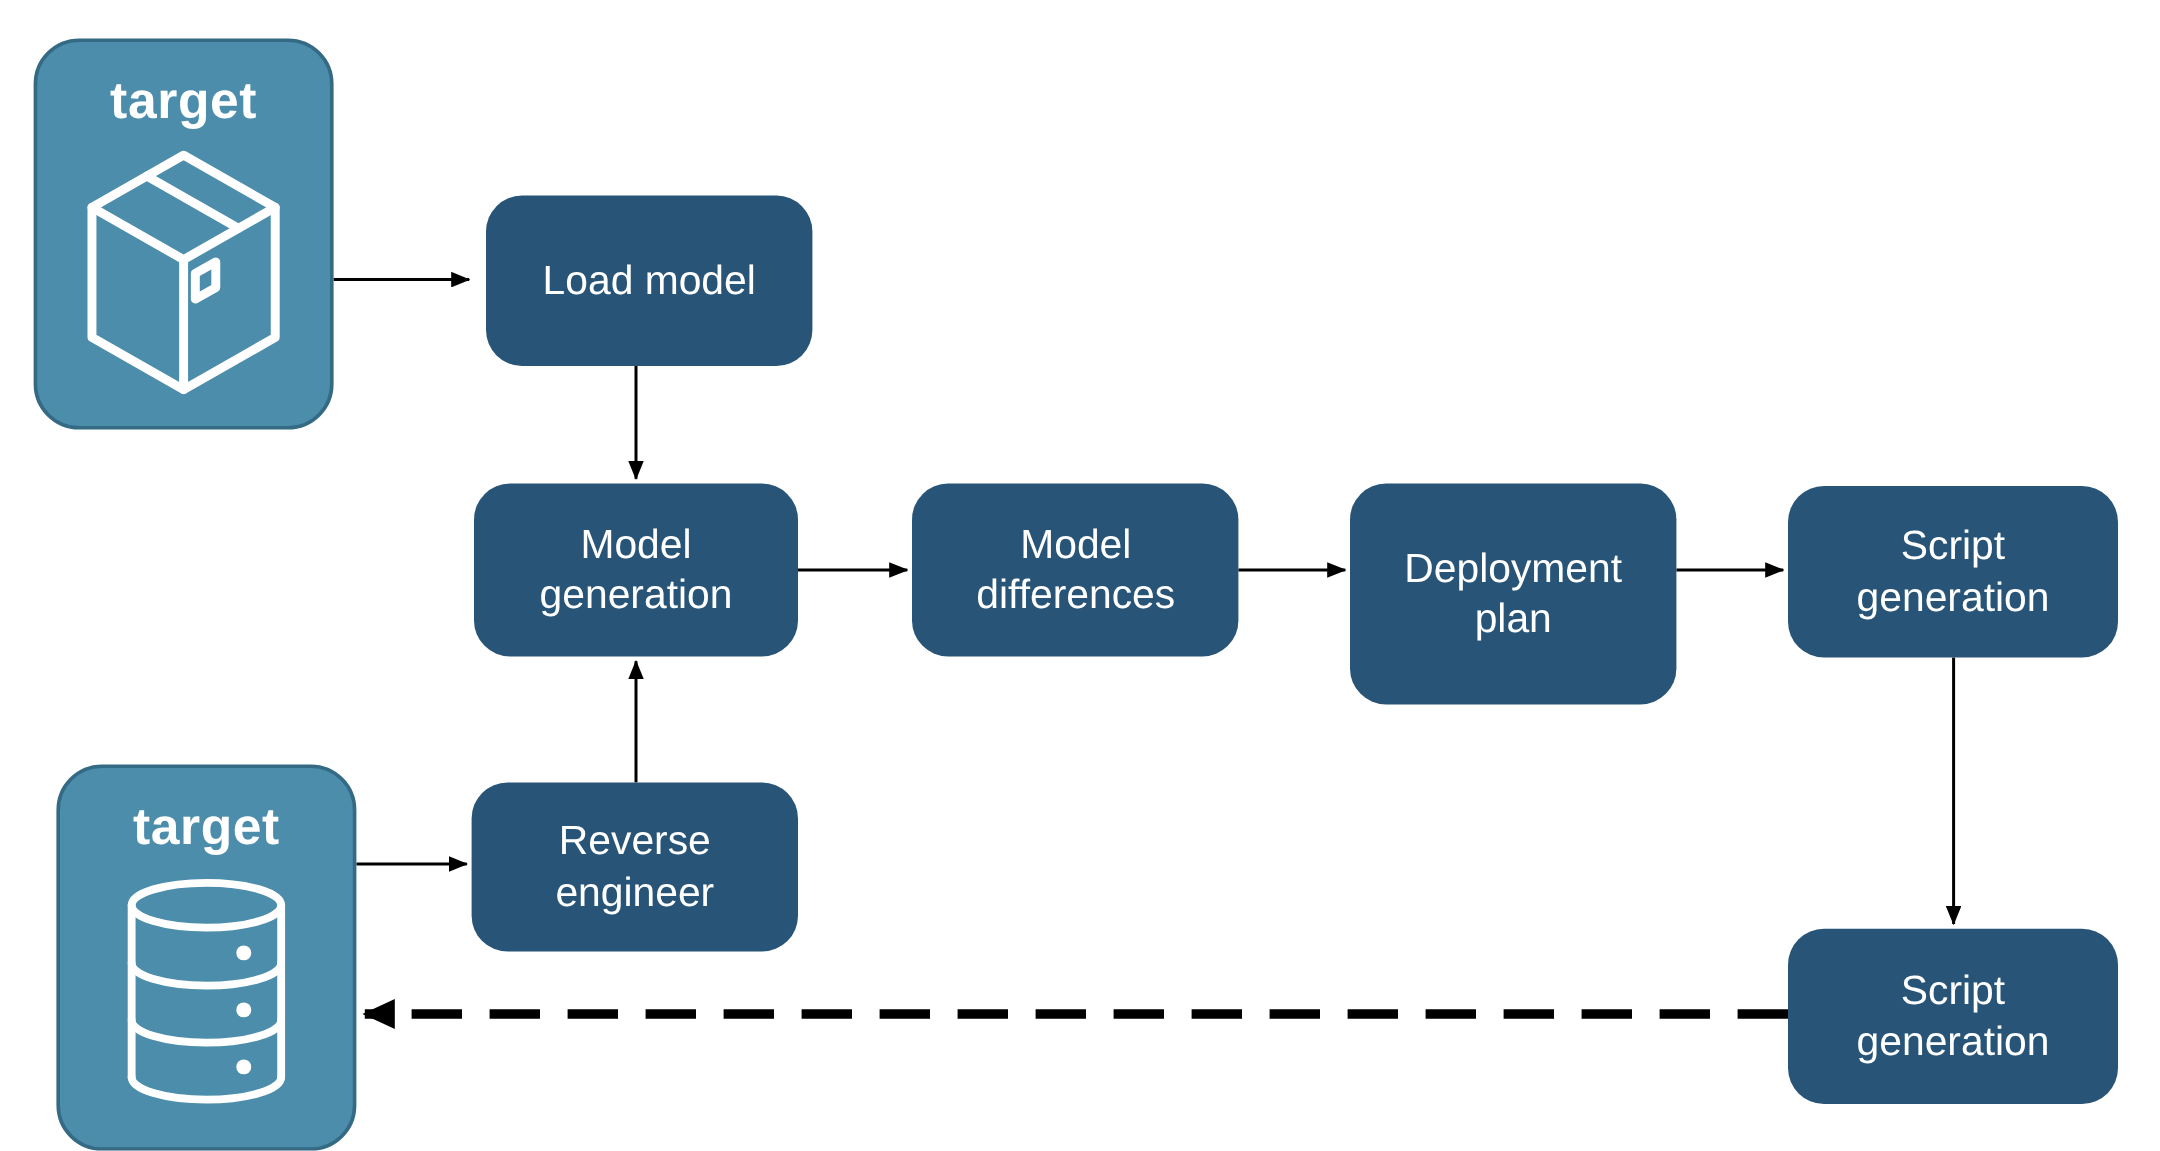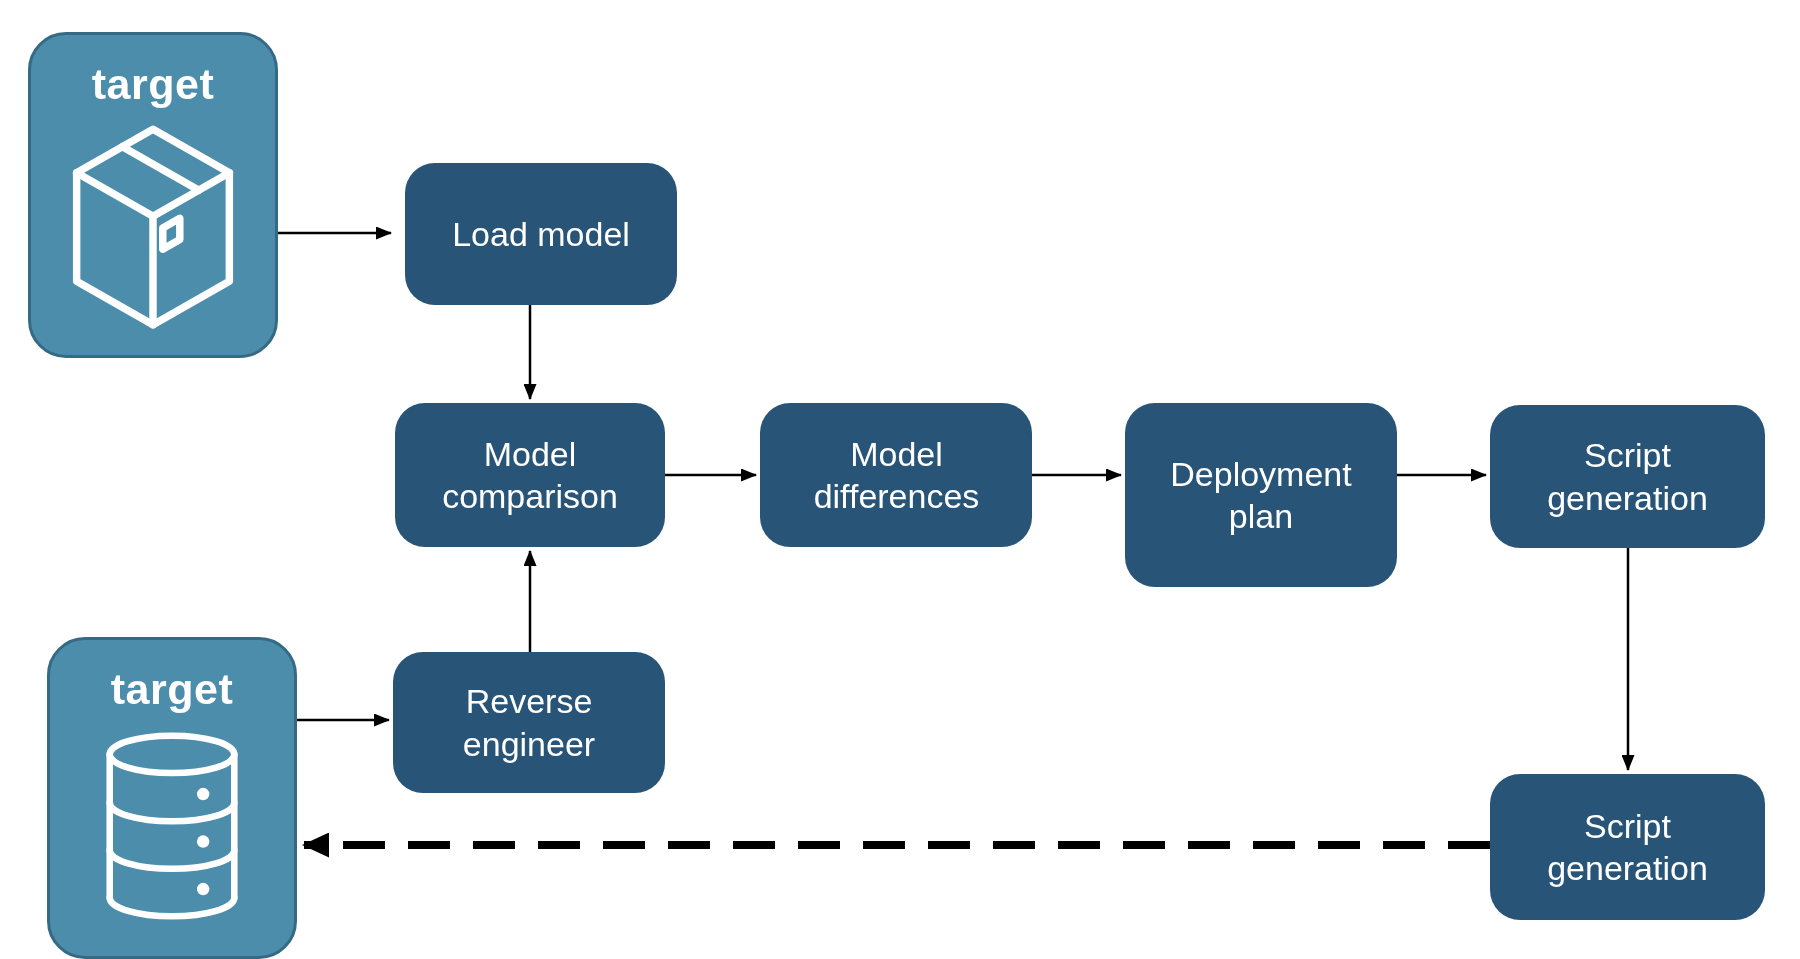--- a/index.html
+++ b/index.html
@@ -135,21 +135,21 @@
       <circle cx="70" cy="40.5" r="4" fill="#ffffff" stroke="none"></circle>
       <circle cx="70" cy="71" r="4" fill="#ffffff" stroke="none"></circle>
       <circle cx="70" cy="101.5" r="4" fill="#ffffff" stroke="none"></circle>
     </svg>
   </div>
 
   <div class="step" id="step-load-model">
     <span class="step-label">Load model</span>
   </div>
   <div class="step" id="step-model-comparison">
-    <span class="step-label">Model comparison</span>
+    <span class="step-label">Model generation</span>
   </div>
   <div class="step" id="step-reverse-engineer">
     <span class="step-label">Reverse engineer</span>
   </div>
   <div class="step" id="step-model-differences">
     <span class="step-label">Model differences</span>
   </div>
   <div class="step" id="step-deployment-plan">
     <span class="step-label">Deployment plan</span>
   </div>

